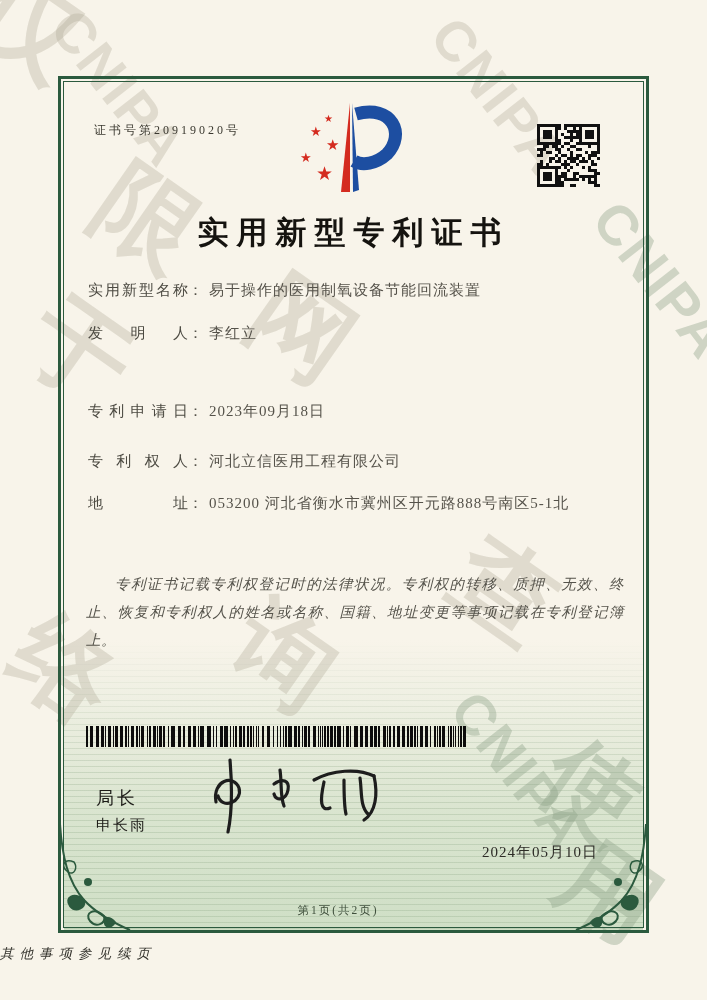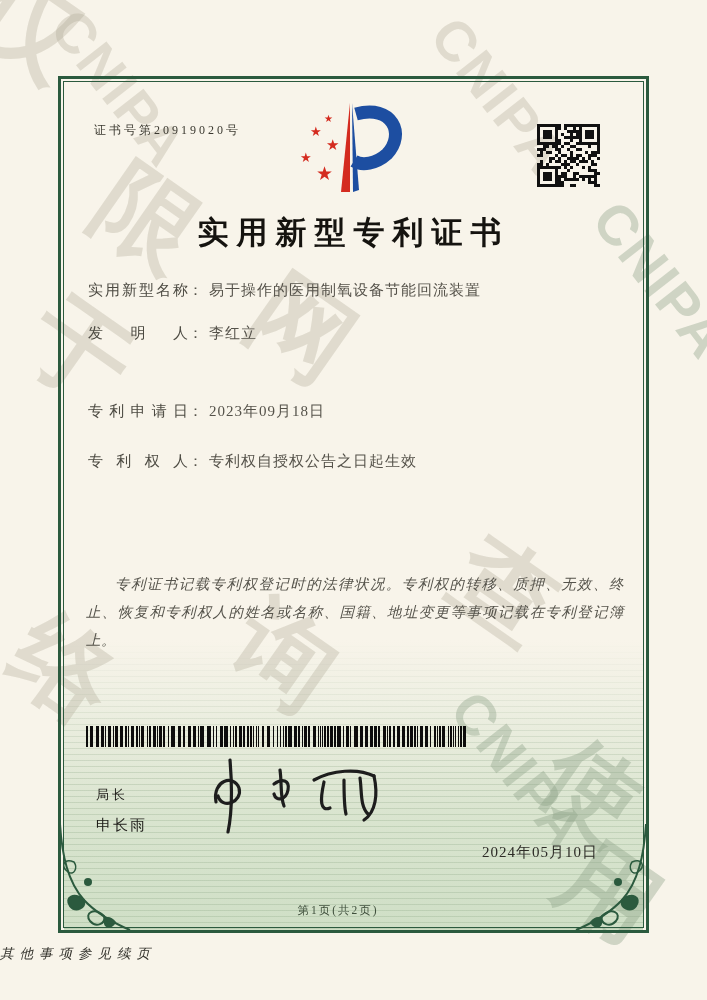--- a/index.html
+++ b/index.html
@@ -55,21 +55,21 @@
   }
   .fvalue{margin-left:6px; letter-spacing:1px;}
   .pair2{margin-left:44px;}
   .paras{left:86px; top:570px; width:538px;}
   .paras p{
     margin:0 0 3px 0; font-size:14.5px; line-height:28px; text-indent:2em;
     font-style:italic; letter-spacing:0.6px; color:#56544c; text-align:justify;
   }
   .barcode{left:86px; top:726px; width:384px; height:21px; font-size:0; z-index:6;}
   .barcode i{display:inline-block; height:100%; background:#0c0c0c;}
-  .officer-title{left:96px; top:786px; font-size:13px; letter-spacing:3px; color:#1d1c18; z-index:6;}
+  .officer-title{left:96px; top:786px; font-size:18px; letter-spacing:3px; color:#1d1c18; z-index:6;}
   .officer-name{left:96px; top:816px; font-size:15px; letter-spacing:2px; color:#1d1c18; z-index:6;}
   .signature{left:192px; top:750px; z-index:6;}
   .issue-date{left:482px; top:843px; font-size:15px; letter-spacing:1px; color:#2c2b26; z-index:6;}
   .page-info{left:0; top:903px; width:676px; text-align:center; font-size:11.5px;
     letter-spacing:2px; color:#3f4f3c; z-index:6;}
   .continuation{left:0; top:945px; width:707px; text-align:left; font-size:13.5px;
     font-style:italic; letter-spacing:6px; color:#33322c; z-index:6;}
 </style>
 </head>
 <body>
@@ -378,21 +378,24 @@
   <div class="abs field-row" style="top:324px;">
     <span class="flabel">发明人</span><span>：</span><span class="fvalue">李红立</span>
   </div>
   <div class="abs field-row" style="top:281px;">
     <span class="flabel">实用新型名称</span><span>：</span><span class="fvalue">易于操作的医用制氧设备节能回流装置</span>
   </div>
   <div class="abs field-row" style="top:402px;">
     <span class="flabel">专利申请日</span><span>：</span><span class="fvalue">2023年09月18日</span>
   </div>
   <div class="abs field-row" style="top:452px;">
-    <span class="flabel">专利权人</span><span>：</span><span class="fvalue">专利权自授权公告之日起生效</span>
+    <span class="flabel">专利权人</span><span>：</span><span class="fvalue">河北立信医用工程有限公司</span>
+  </div>
+  <div class="abs field-row" style="top:494px;">
+    <span class="flabel">地址</span><span>：</span><span class="fvalue">053200 河北省衡水市冀州区开元路888号南区5-1北</span>
   </div>
 
   <div class="abs paras">
     <p>专利证书记载专利权登记时的法律状况。专利权的转移、质押、无效、终止、恢复和专利权人的姓名或名称、国籍、地址变更等事项记载在专利登记簿上。</p>
   </div>
 
   <div class="abs barcode" id="barcode"><i style="width: 2px; margin-right: 2px;"></i><i style="width: 3px; margin-right: 3px;"></i><i style="width: 3px; margin-right: 2px;"></i><i style="width: 3px; margin-right: 1px;"></i><i style="width: 1px; margin-right: 2px;"></i><i style="width: 3px; margin-right: 2px;"></i><i style="width: 1px; margin-right: 1px;"></i><i style="width: 3px; margin-right: 2px;"></i><i style="width: 3px; margin-right: 2px;"></i><i style="width: 2px; margin-right: 1px;"></i><i style="width: 1px; margin-right: 2px;"></i><i style="width: 3px; margin-right: 2px;"></i><i style="width: 2px; margin-right: 1px;"></i><i style="width: 1px; margin-right: 1px;"></i><i style="width: 3px; margin-right: 3px;"></i><i style="width: 1px; margin-right: 1px;"></i><i style="width: 2px; margin-right: 2px;"></i><i style="width: 3px; margin-right: 1px;"></i><i style="width: 1px; margin-right: 1px;"></i><i style="width: 3px; margin-right: 1px;"></i><i style="width: 2px; margin-right: 3px;"></i><i style="width: 1px; margin-right: 2px;"></i><i style="width: 4px; margin-right: 3px;"></i><i style="width: 3px; margin-right: 2px;"></i><i style="width: 2px; margin-right: 3px;"></i><i style="width: 3px; margin-right: 2px;"></i><i style="width: 3px; margin-right: 2px;"></i><i style="width: 1px; margin-right: 1px;"></i><i style="width: 4px; margin-right: 3px;"></i><i style="width: 4px; margin-right: 2px;"></i><i style="width: 1px; margin-right: 2px;"></i><i style="width: 1px; margin-right: 3px;"></i><i style="width: 3px; margin-right: 1px;"></i><i style="width: 4px; margin-right: 2px;"></i><i style="width: 1px; margin-right: 2px;"></i><i style="width: 1px; margin-right: 1px;"></i><i style="width: 2px; margin-right: 2px;"></i><i style="width: 3px; margin-right: 1px;"></i><i style="width: 2px; margin-right: 2px;"></i><i style="width: 2px; margin-right: 1px;"></i><i style="width: 2px; margin-right: 1px;"></i><i style="width: 1px; margin-right: 2px;"></i><i style="width: 1px; margin-right: 1px;"></i><i style="width: 1px; margin-right: 3px;"></i><i style="width: 2px; margin-right: 3px;"></i><i style="width: 3px; margin-right: 3px;"></i><i style="width: 1px; margin-right: 3px;"></i><i style="width: 1px; margin-right: 2px;"></i><i style="width: 1px; margin-right: 2px;"></i><i style="width: 1px; margin-right: 1px;"></i><i style="width: 2px; margin-right: 1px;"></i><i style="width: 4px; margin-right: 2px;"></i><i style="width: 3px; margin-right: 1px;"></i><i style="width: 2px; margin-right: 2px;"></i><i style="width: 1px; margin-right: 1px;"></i><i style="width: 3px; margin-right: 1px;"></i><i style="width: 2px; margin-right: 3px;"></i><i style="width: 3px; margin-right: 2px;"></i><i style="width: 1px; margin-right: 1px;"></i><i style="width: 1px; margin-right: 1px;"></i><i style="width: 1px; margin-right: 1px;"></i><i style="width: 2px; margin-right: 1px;"></i><i style="width: 2px; margin-right: 1px;"></i><i style="width: 3px; margin-right: 1px;"></i><i style="width: 2px; margin-right: 1px;"></i><i style="width: 4px; margin-right: 2px;"></i><i style="width: 1px; margin-right: 2px;"></i><i style="width: 3px; margin-right: 1px;"></i><i style="width: 1px; margin-right: 3px;"></i><i style="width: 4px; margin-right: 2px;"></i><i style="width: 3px; margin-right: 2px;"></i><i style="width: 3px; margin-right: 2px;"></i><i style="width: 3px; margin-right: 1px;"></i><i style="width: 3px; margin-right: 1px;"></i><i style="width: 2px; margin-right: 3px;"></i><i style="width: 3px; margin-right: 1px;"></i><i style="width: 1px; margin-right: 1px;"></i><i style="width: 2px; margin-right: 2px;"></i><i style="width: 2px; margin-right: 2px;"></i><i style="width: 3px; margin-right: 2px;"></i><i style="width: 3px; margin-right: 2px;"></i><i style="width: 2px; margin-right: 1px;"></i><i style="width: 3px; margin-right: 1px;"></i><i style="width: 2px; margin-right: 1px;"></i><i style="width: 1px; margin-right: 2px;"></i><i style="width: 3px; margin-right: 2px;"></i><i style="width: 3px; margin-right: 2px;"></i><i style="width: 1px; margin-right: 3px;"></i><i style="width: 2px; margin-right: 1px;"></i><i style="width: 1px; margin-right: 1px;"></i><i style="width: 2px; margin-right: 1px;"></i><i style="width: 3px; margin-right: 3px;"></i><i style="width: 1px; margin-right: 1px;"></i><i style="width: 2px; margin-right: 1px;"></i><i style="width: 1px; margin-right: 1px;"></i><i style="width: 1px; margin-right: 2px;"></i><i style="width: 1px; margin-right: 1px;"></i><i style="width: 2px; margin-right: 1px;"></i><i style="width: 3px; margin-right: 3px;"></i></div>
 
   <div class="abs officer-title">局长</div>
   <div class="abs officer-name">申长雨</div>

